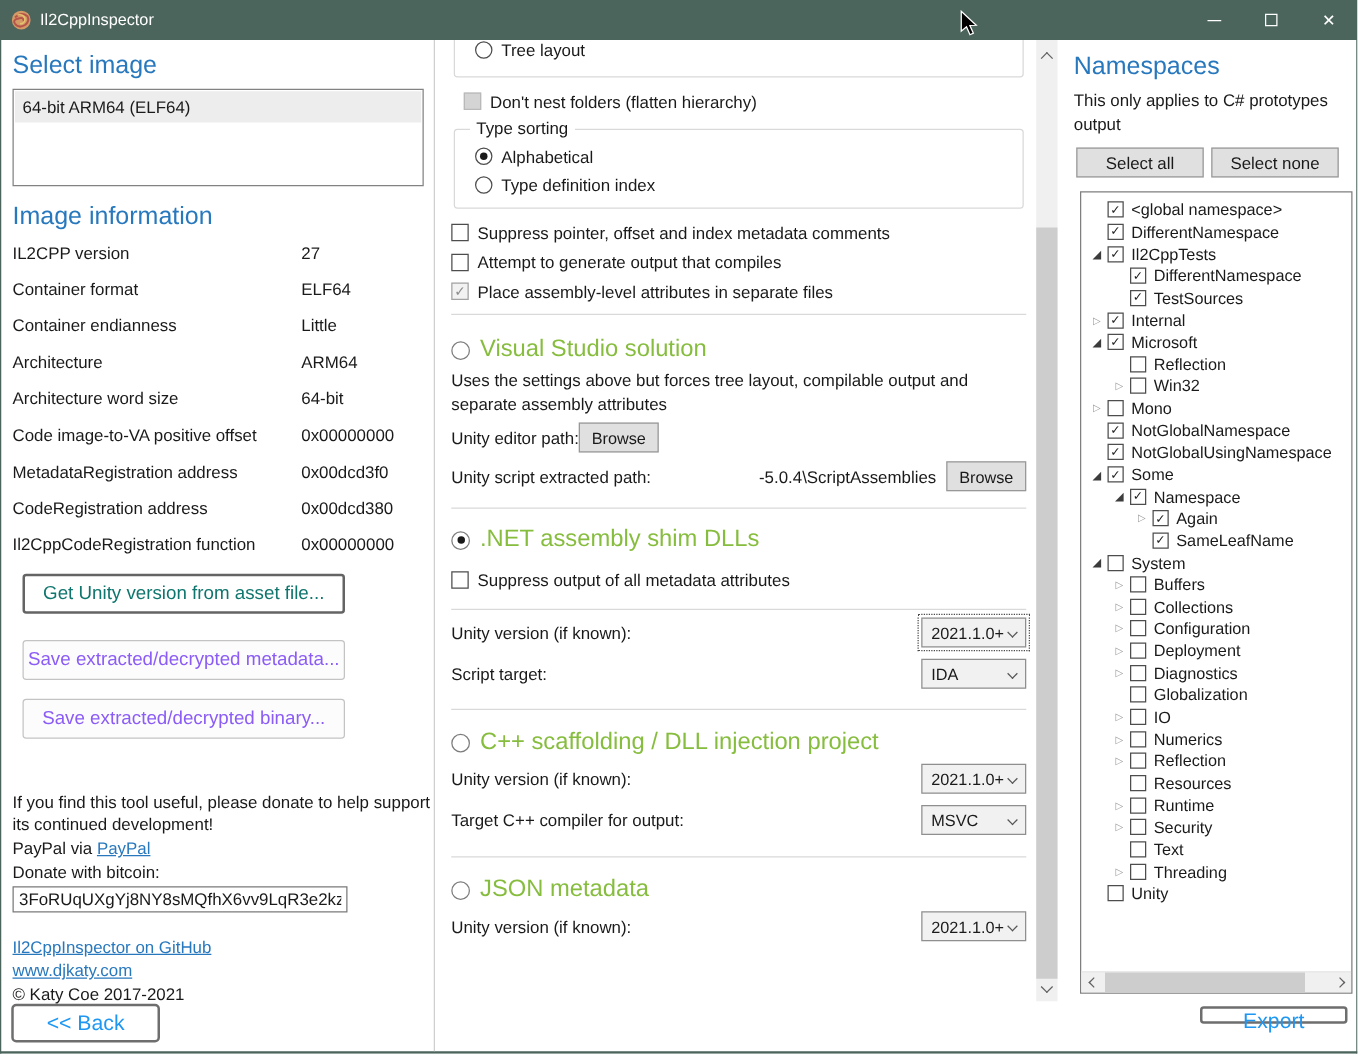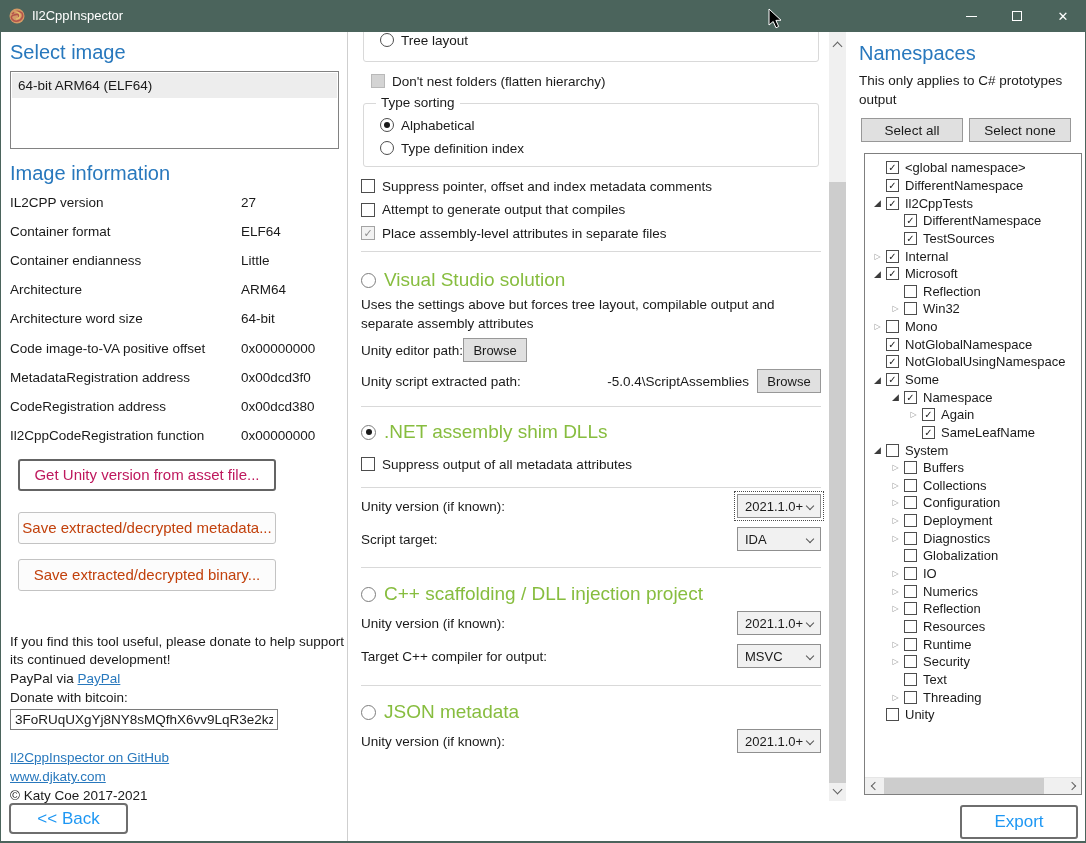--- a/index.html
+++ b/index.html
@@ -22,22 +22,22 @@
 
   
   .left-panel { position:absolute; left:0; top:0; width:346px; height:100%; padding:0 0 0 9px; }
   .left-panel .h1 { margin:9px 0 7px 0; }
   .listbox { width:329px; height:78px; border:1px solid #828282; background:#fff; padding:1px; }
   .list-item { height:25px; background:#ededed; display:flex; align-items:center; padding-left:6px; font-size:13.5px; }
   .left-panel .h2 { margin:13px 0 3px 0; }
   .info-row { display:flex; height:29.1px; align-items:center; font-size:13.5px; }
   .info-label { width:231px; }
   .left-btn { display:block; width:258px; margin-left:8px; background:#fff; border:2px solid #646464; border-radius:3px;
-              color:#be185d; font-size:15px; height:32px; font-family:inherit; cursor:pointer; }
-  .left-btn.disabled { border:1px solid #c3c3c3; background:#fcfcfc; color:#c2410c; }
+              color:#0f766e; font-size:15px; height:32px; font-family:inherit; cursor:pointer; }
+  .left-btn.disabled { border:1px solid #c3c3c3; background:#fcfcfc; color:#8b5cf6; }
   .donate { margin-top:42px; width:334px; font-size:13.5px; line-height:18.6px; }
   a.link { color:#2878bd; text-decoration:underline; cursor:pointer; }
   .bitcoin-input { width:268px; height:21px; border:1px solid #7a7a7a; font-size:13.5px; padding:0 4px; margin-top:2px;
                    font-family:inherit; color:#1a1a1a; display:block; }
   .links { margin-top:19px; font-size:13.5px; line-height:18.8px; }
   .back-btn { position:absolute; left:8px; top:771px; width:119px; height:31px; border:2px solid #6e6e6e; border-radius:4px;
               background:#fff; color:#1e97f3; font-size:17px; font-family:inherit; cursor:pointer; }
 
   .divider-v { position:absolute; left:346px; top:0; width:1px; height:100%; background:#cfcfcf; }
 
@@ -98,21 +98,21 @@
   .tw-exp { width:17px; flex:none; text-align:center; font-size:8px; color:#9a9a9a; }
   .tw-exp.open { color:#3c3c3c; font-size:9px; }
   .tree-cb { width:13px; height:13px; margin-right:6px; font-size:10px; }
   .hscroll { position:absolute; left:0; right:0; bottom:0; height:17px; background:#f0f0f0; border-top:1px solid #e6e6e6; }
   .hs-thumb { position:absolute; left:19px; top:0; width:160px; height:16px; background:#cdcdcd; }
   .hs-btn { position:absolute; top:0; width:17px; height:16px; display:flex; align-items:center; justify-content:center; }
   .hs-btn.l { left:0; } .hs-btn.r { right:0; }
   .chev-left { width:6px; height:6px; border-left:1px solid #606060; border-bottom:1px solid #606060; transform:rotate(45deg); margin-left:2px; }
   .chev-right { width:6px; height:6px; border-left:1px solid #606060; border-bottom:1px solid #606060; transform:rotate(225deg); margin-right:2px; }
 
-  .export-btn { position:absolute; left:959px; top:773px; width:118px; height:34px; border:2px solid #6e6e6e;
+  .export-btn { position:absolute; left:959px; top:773px; width:118px; height:14px; border:2px solid #6e6e6e;
                 border-radius:3px; background:#fff; color:#1e97f3; font-size:17px; font-family:inherit; cursor:pointer; }
 
   .cursor { position:absolute; left:768px; top:8px; pointer-events:none; z-index:99; }
 </style>
 </head>
 <body>
 
 <div class="window">
 
   <div class="titlebar">

